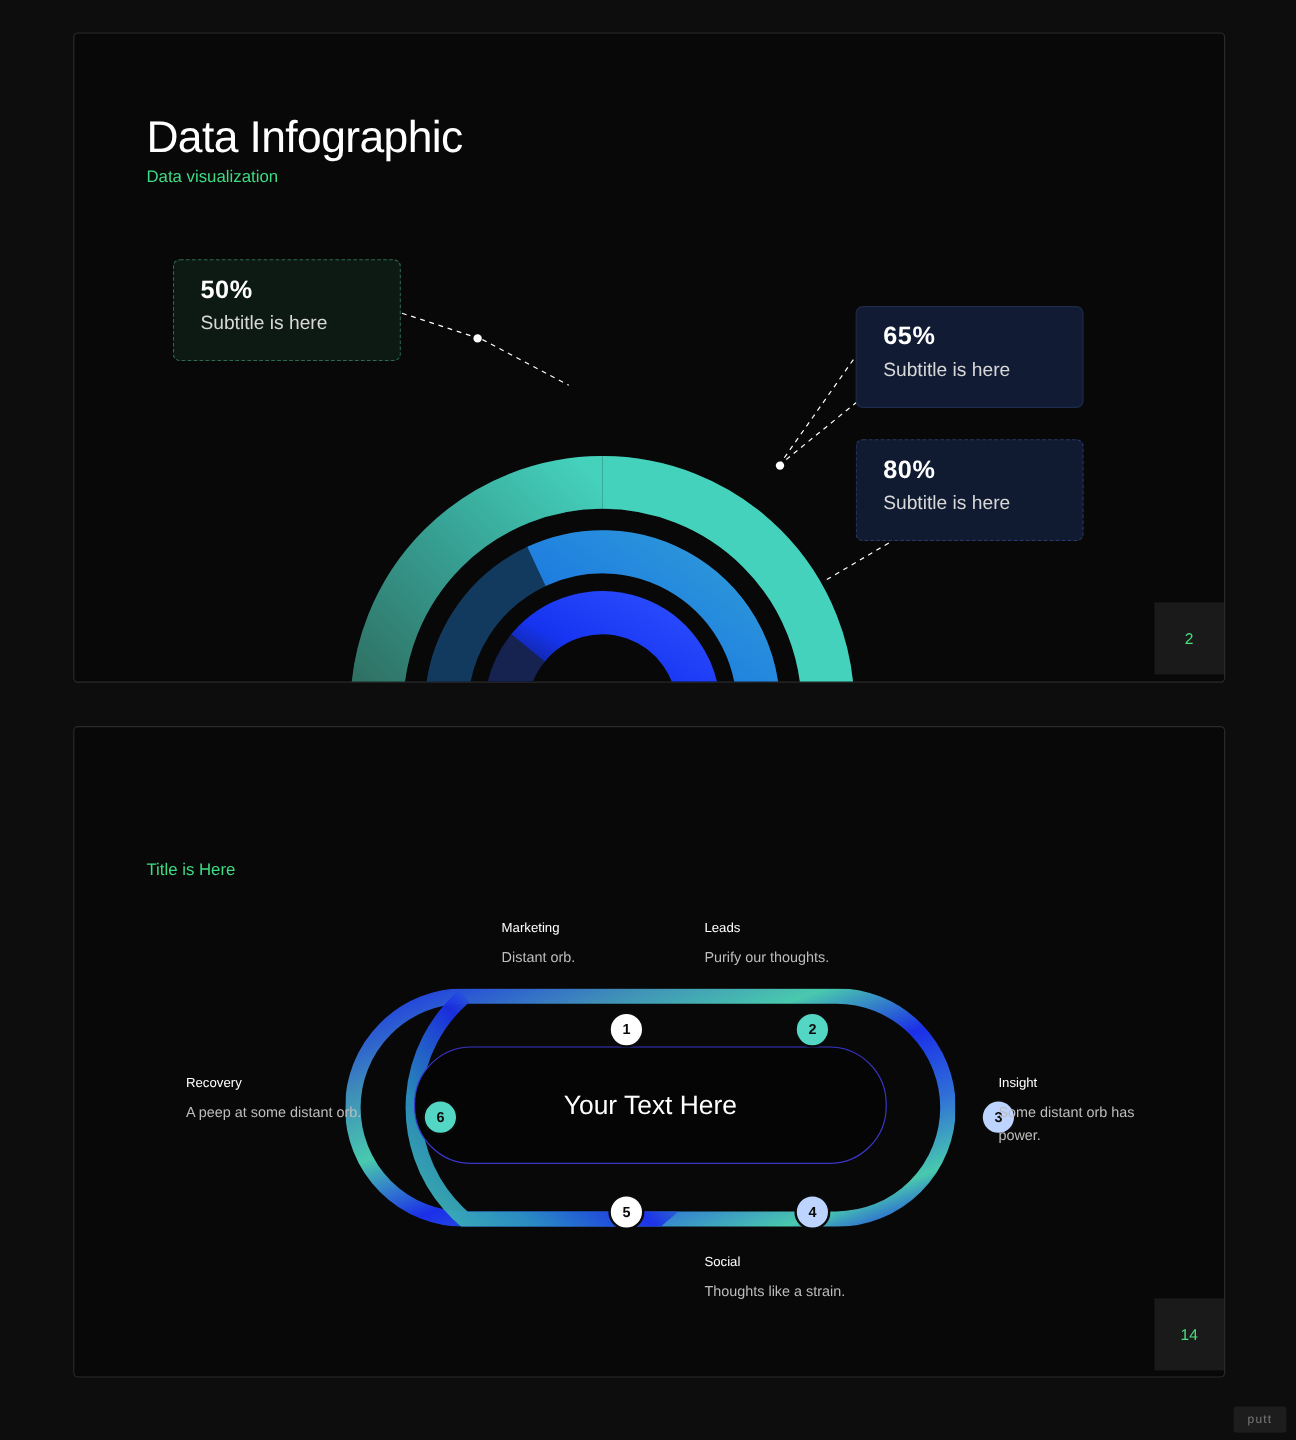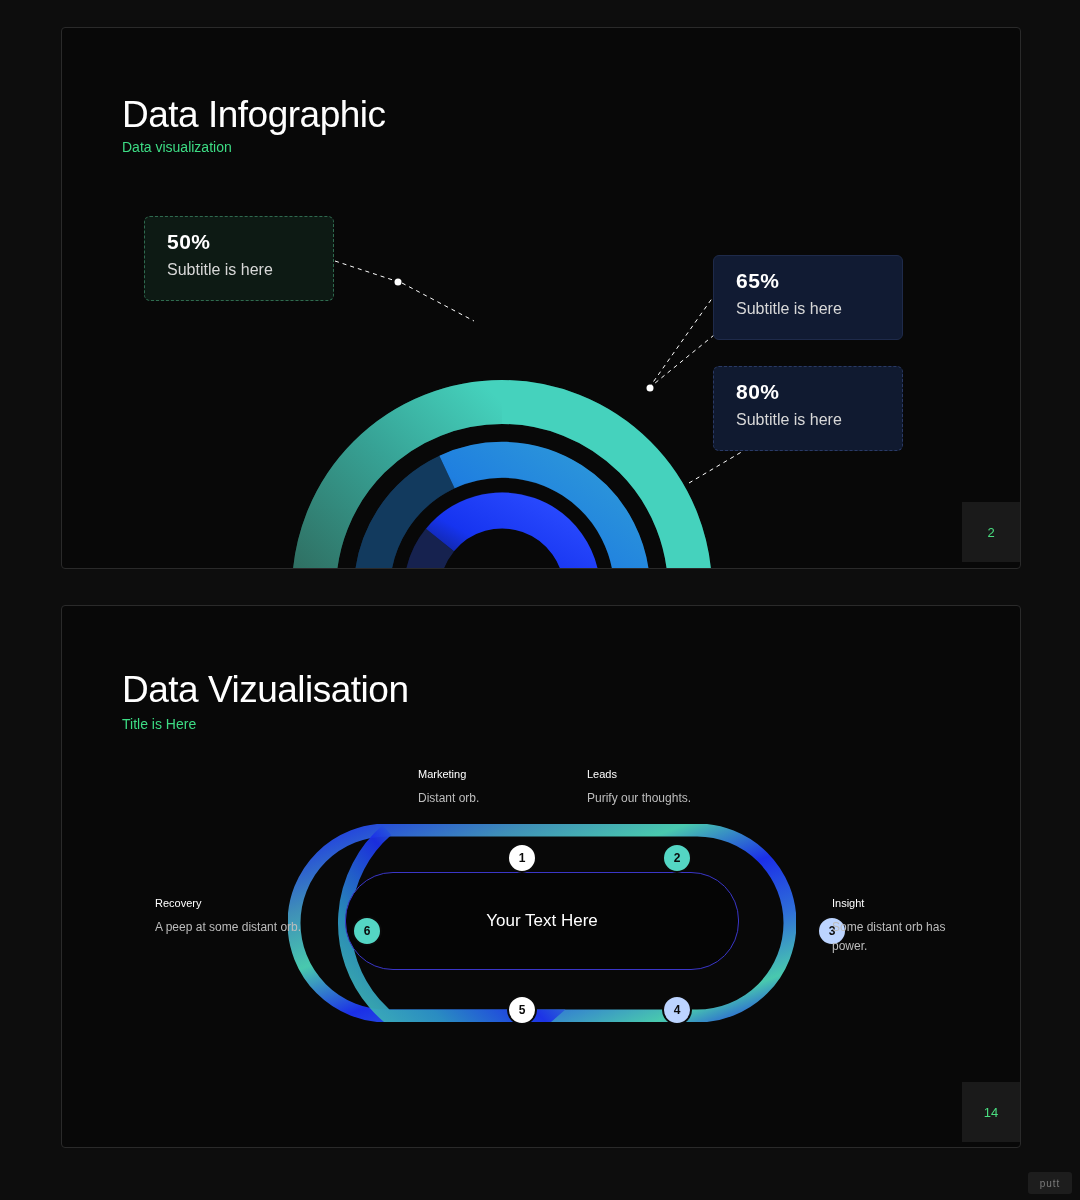--- a/index.html
+++ b/index.html
@@ -32,21 +32,21 @@
 
   #box50{left:82px;top:188px;width:190px;height:85px;background:#0d1a14;border:1px dashed #2f6b4f;}
   #box65{left:651px;top:227px;width:190px;height:85px;background:#111b33;border:1px solid #1e2a4a;}
   #box80{left:651px;top:338px;width:190px;height:85px;background:#101a30;border:1px dashed #2a3a66;}
 
   .connectors{position:absolute;left:0;top:0;width:958px;height:540px;pointer-events:none;}
 
   
   .track{position:absolute;left:226px;top:218px;width:508px;height:198px;}
   .innerbox{position:absolute;left:283px;top:266px;width:392px;height:96px;border:1px solid #3a36c8;border-radius:48px;display:flex;align-items:center;justify-content:center;background:#050505;}
-  .innerbox span{color:#ffffff;font-size:17px;}
+  .innerbox span{color:#ffffff;font-size:22px;}
 
   .node{position:absolute;width:26px;height:26px;border-radius:50%;display:flex;align-items:center;justify-content:center;font-size:12px;font-weight:bold;color:#0a0a0a;background:#ffffff;border:2px solid #0a0a0a;}
   .node.teal{background:#54d6c4;}
   .node.blue{background:#bcd4ff;}
 
   .lbl{position:absolute;}
   .lbl .h{color:#ffffff;font-size:11px;margin-bottom:9px;}
   .lbl .d{color:#bdbdbd;font-size:12px;line-height:1.55;}
 
   .wm{position:absolute;right:8px;bottom:6px;width:44px;height:22px;background:#1d1d1d;border-radius:3px;display:flex;align-items:center;justify-content:center;color:#7a7a7a;font-size:10px;letter-spacing:1px;}
@@ -118,21 +118,20 @@
     <div class="statbox" id="box80">
       <div class="pct">80%</div>
       <div class="cap">Subtitle is here</div>
     </div>
 
     <div class="pagenum" id="s1-page">2</div>
   </div>
 
   <div class="slide" id="slide2">
 
-    <div class="title" id="s2-title">Data Vizualisation</div>
     <div class="subtitle" id="s2-sub">Title is Here</div>
 
     <div class="track">
       <svg width="508" height="198" viewBox="0 0 508 198">
         <defs>
           <linearGradient id="trk" x1="0" y1="0" x2="1" y2="1">
             <stop offset="0%" stop-color="#1b2fe8"></stop>
             <stop offset="22%" stop-color="#3f8fb8"></stop>
             <stop offset="38%" stop-color="#49c9ae"></stop>
             <stop offset="55%" stop-color="#1b2fe8"></stop>
@@ -181,20 +180,24 @@
       <div class="d">Distant orb.</div>
     </div>
     <div class="lbl" style="left:525px;top:162px;width:180px;">
       <div class="h">Leads</div>
       <div class="d">Purify our thoughts.</div>
     </div>
     <div class="lbl" style="left:770px;top:291px;width:150px;">
       <div class="h">Insight</div>
       <div class="d">Some distant orb has power.</div>
     </div>
+    <div class="lbl" style="left:525px;top:440px;width:190px;">
+      <div class="h">Social</div>
+      <div class="d">Thoughts like a strain.</div>
+    </div>
     <div class="lbl" style="left:60px;top:291px;width:150px;margin-left:33px;">
       <div class="h">Recovery</div>
       <div class="d">A peep at some distant orb.</div>
     </div>
 
     <div class="pagenum" id="s2-page">14</div>
   </div>
 
   <div class="wm">putt</div>
 </div>

